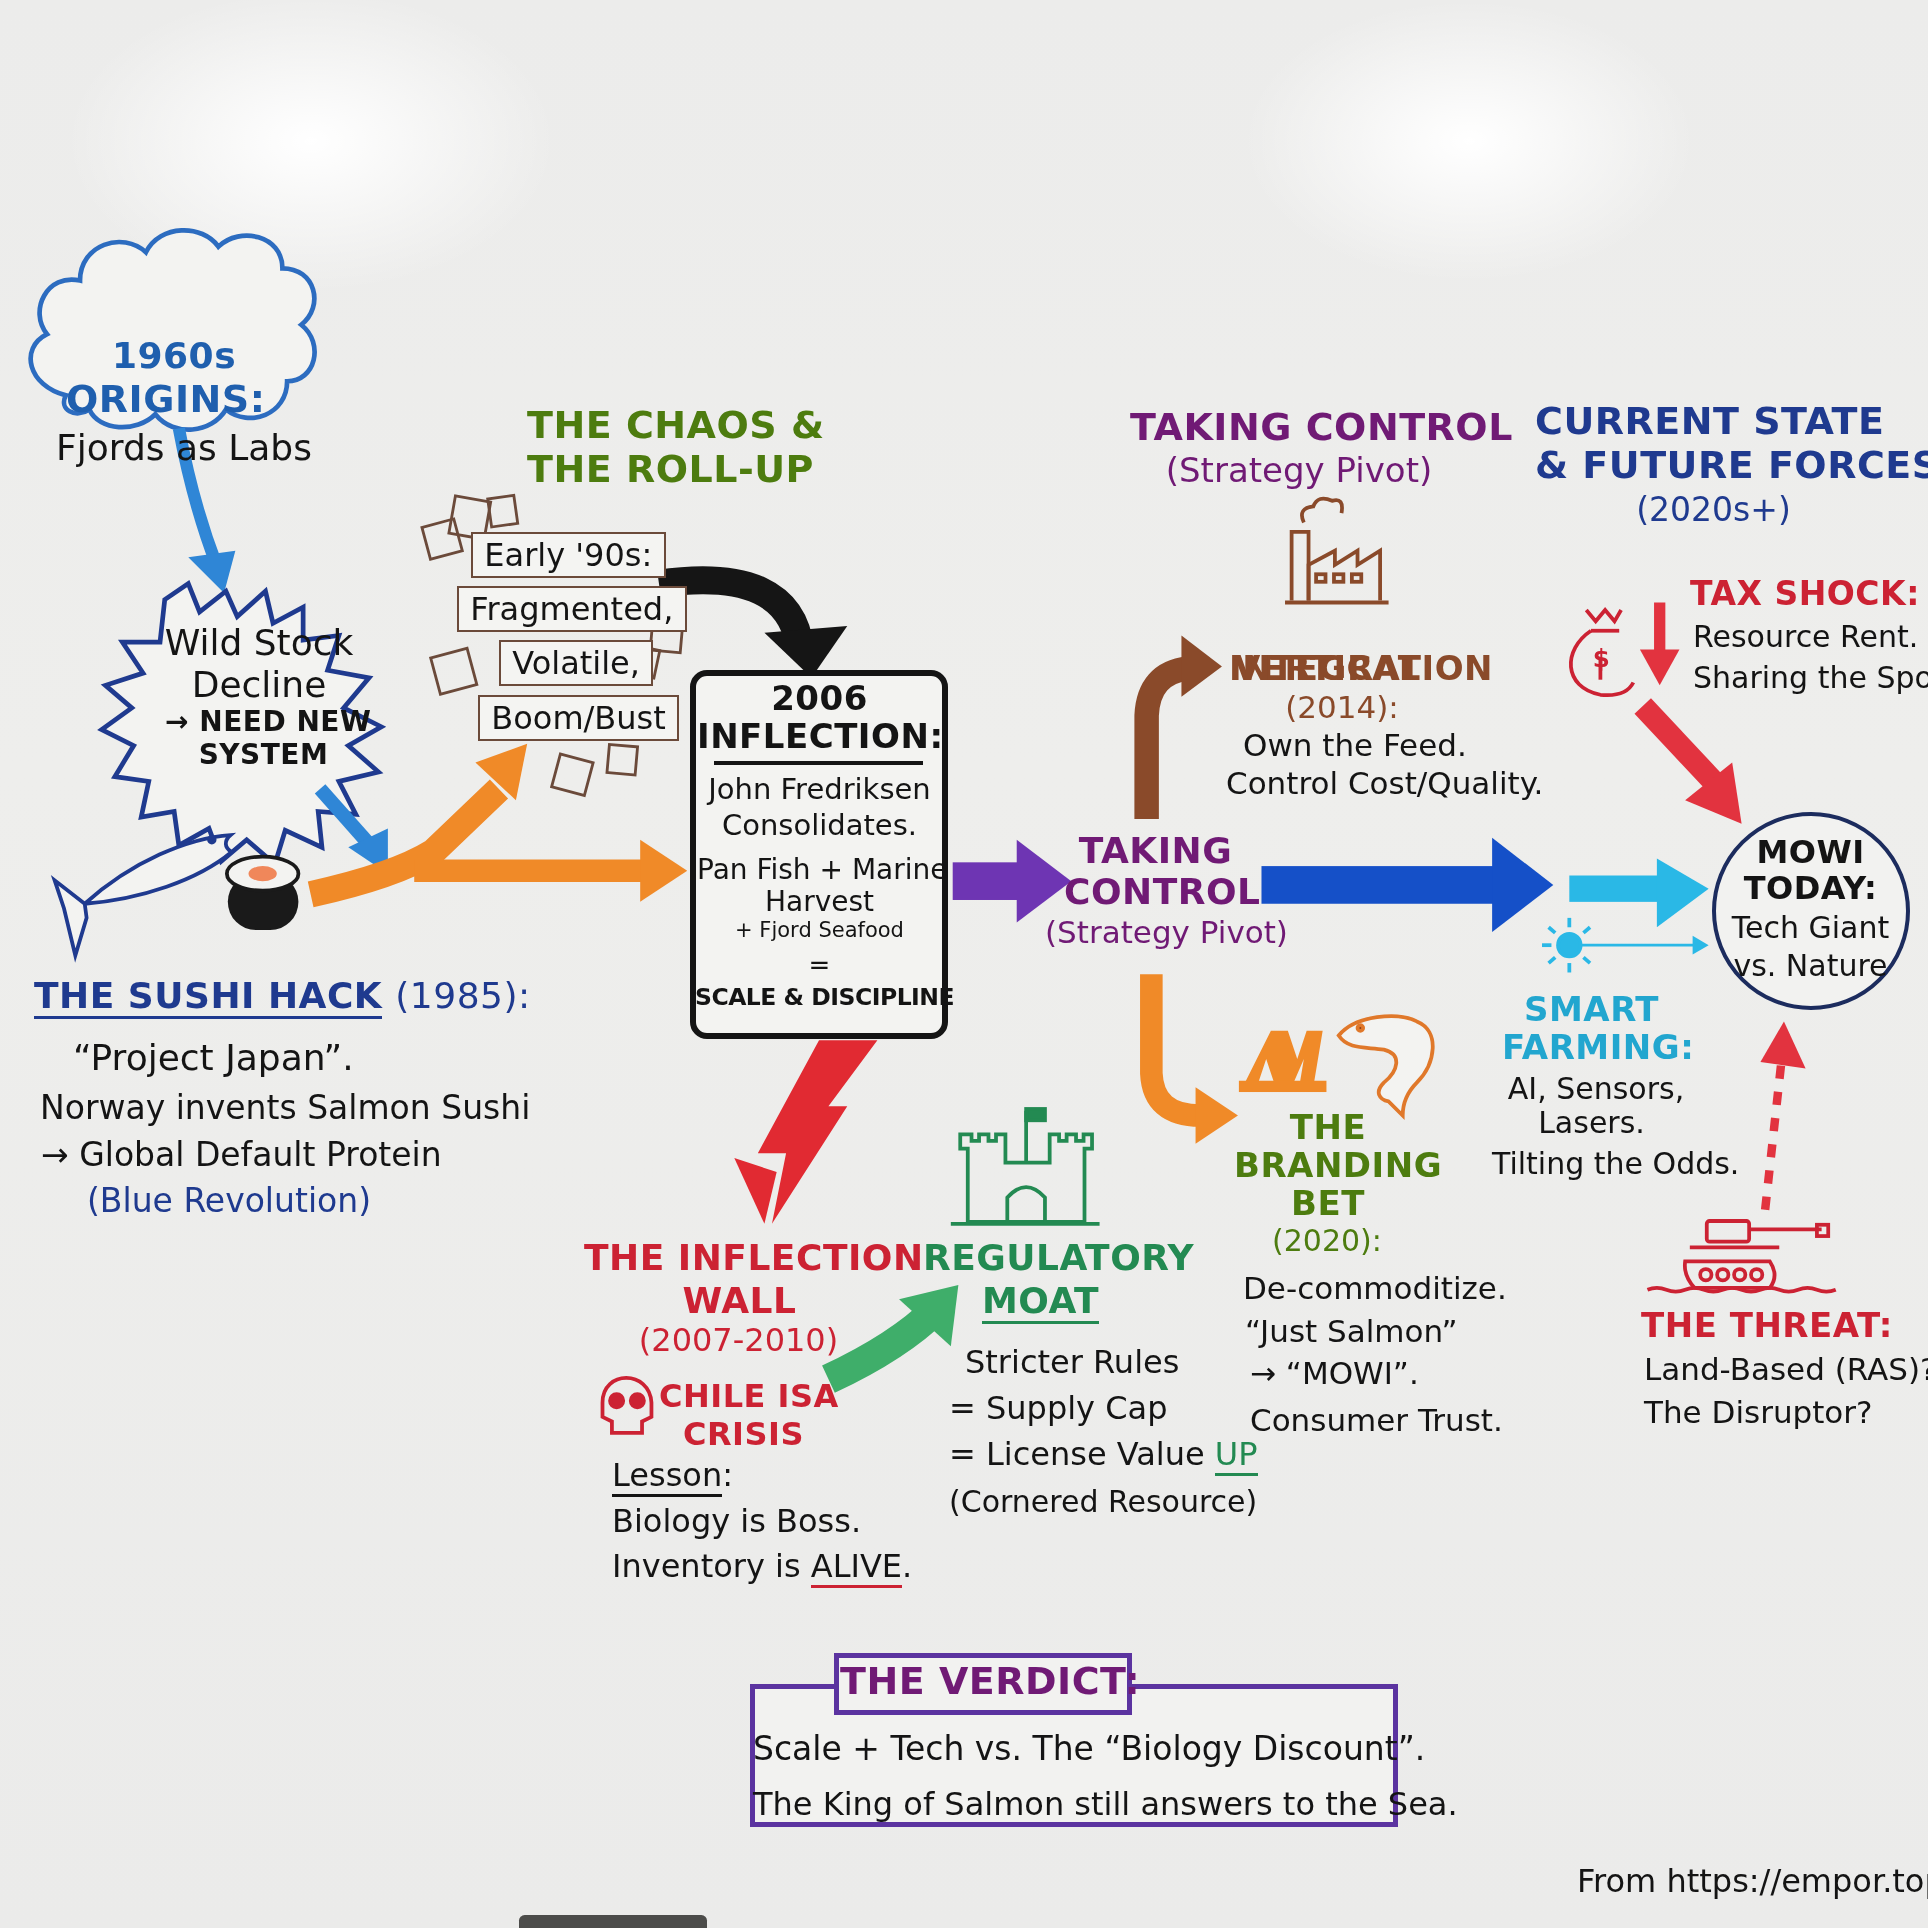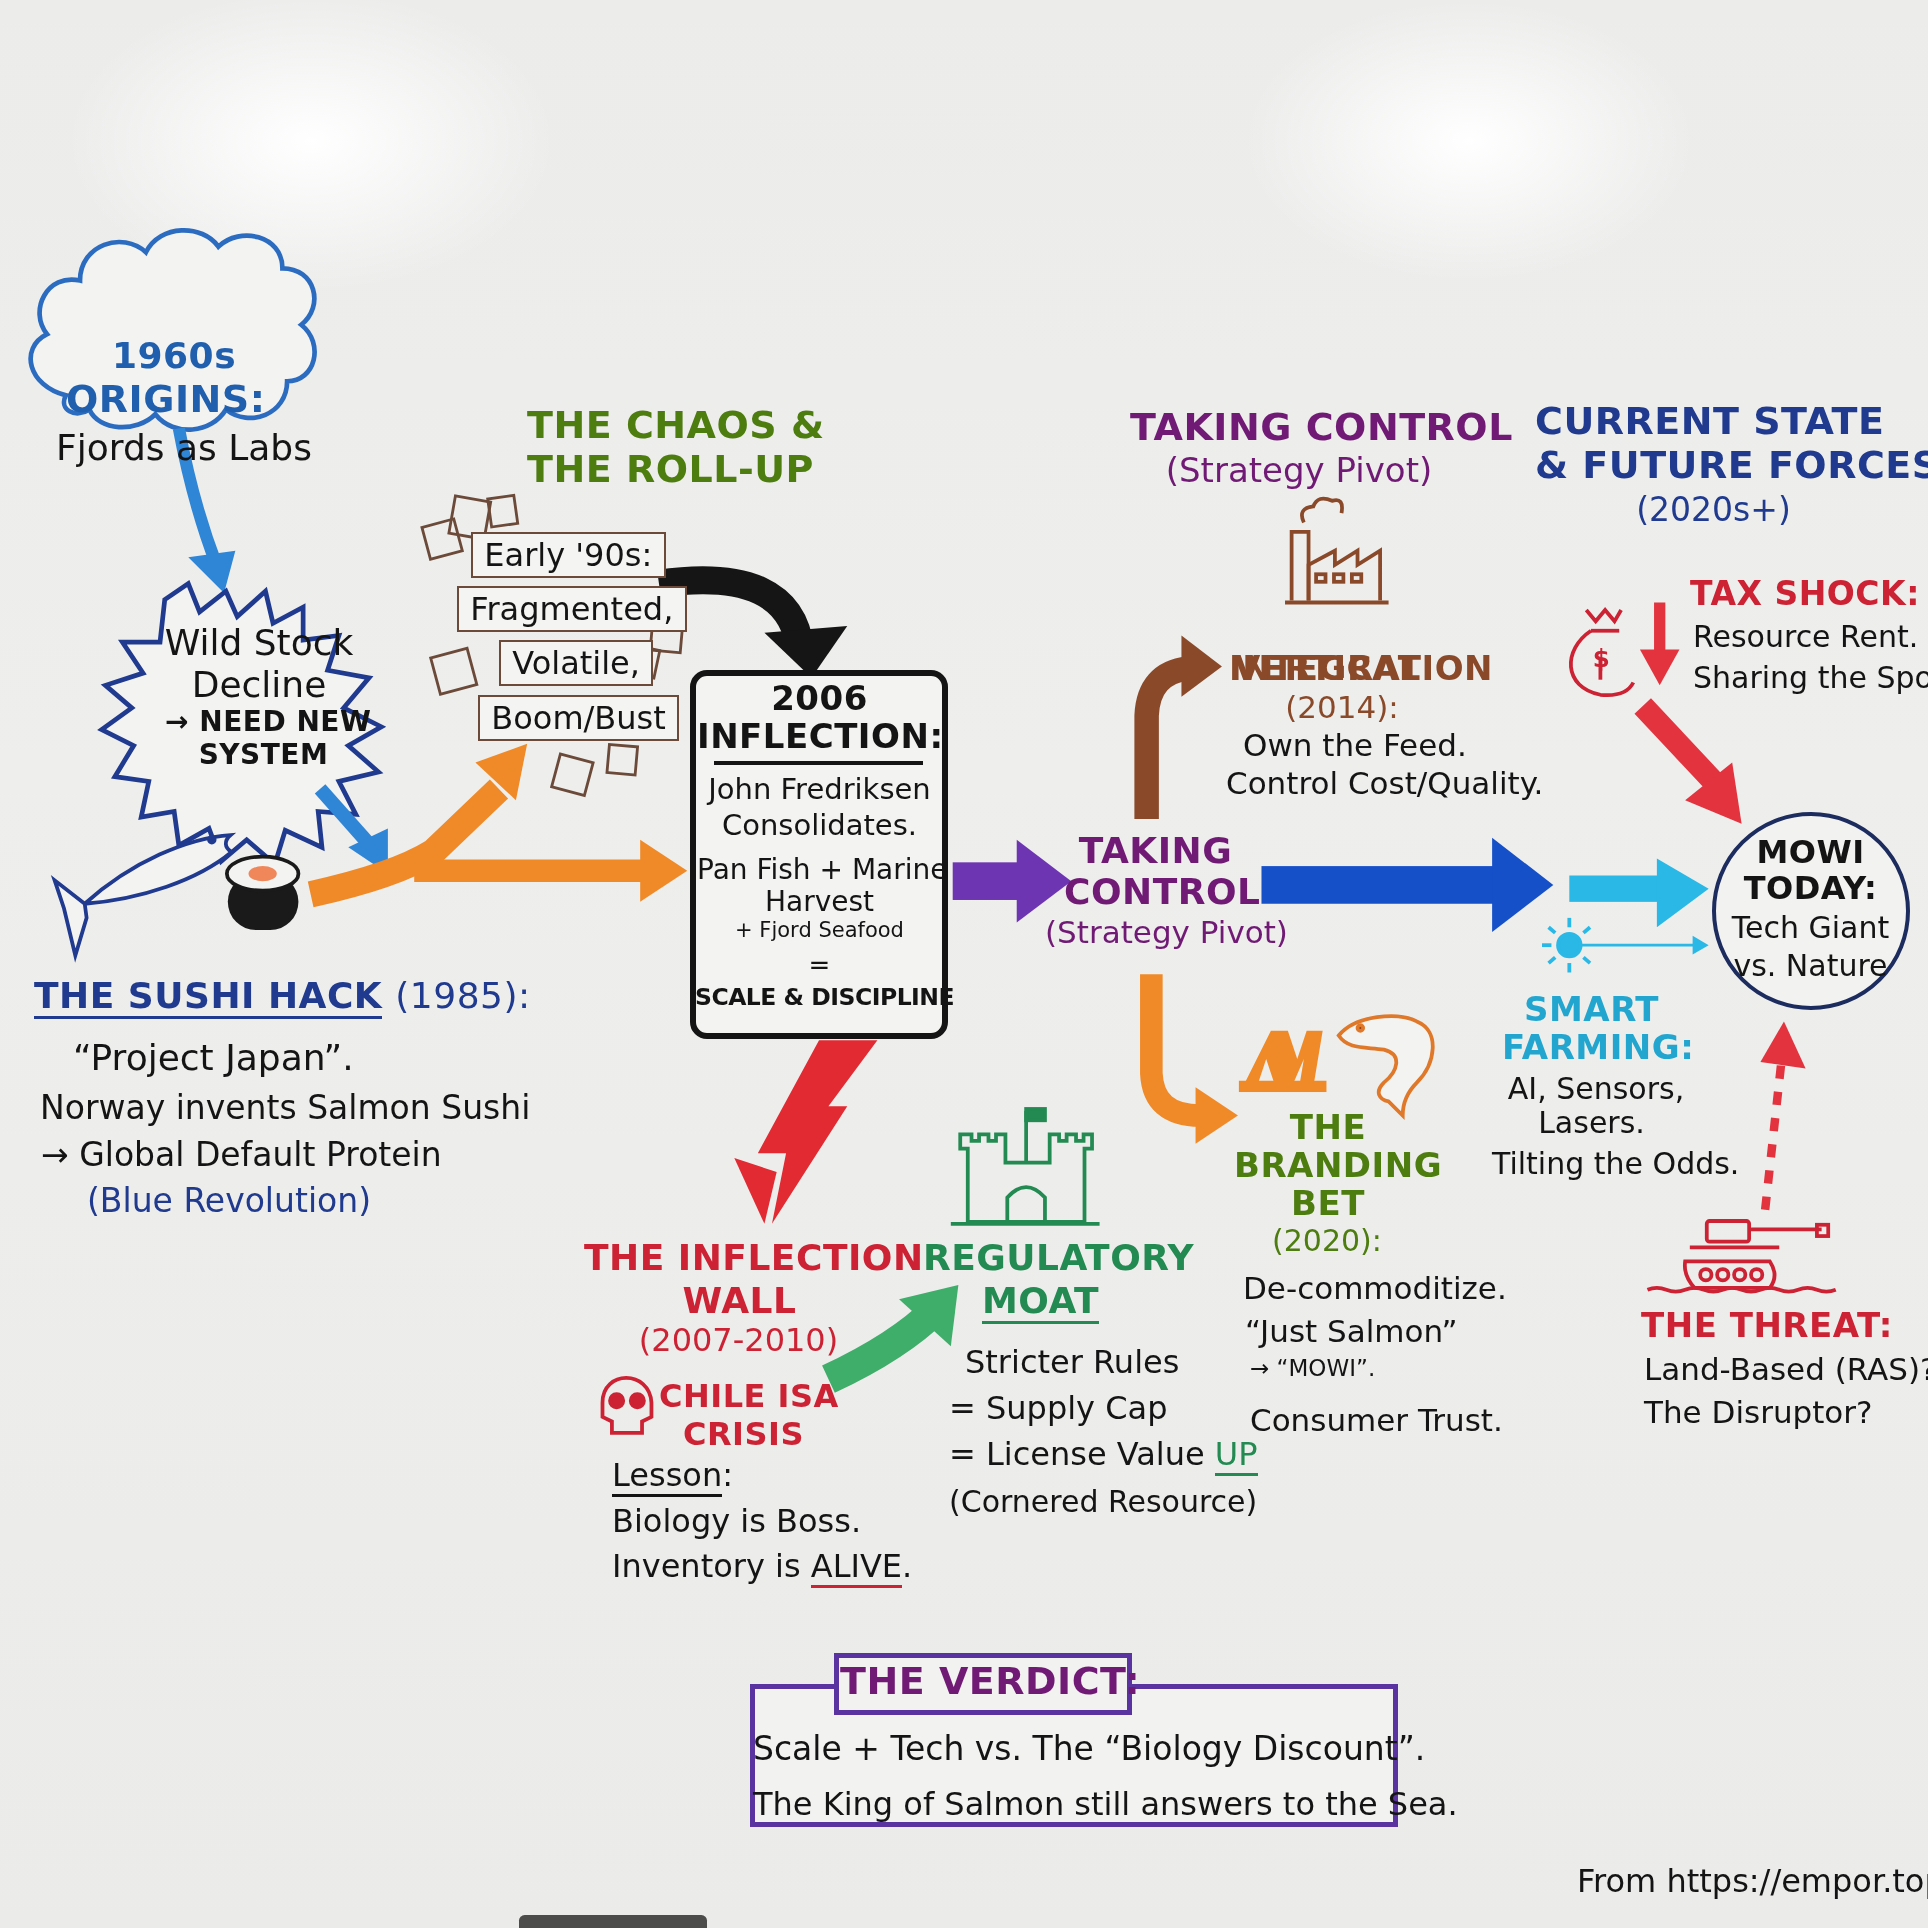--- a/index.html
+++ b/index.html
@@ -298,21 +298,21 @@
 <div class="t head c-purple" style="left:1073px;top:831px;width:165px;font-size:36px;">TAKING</div>
 <div class="t head c-purple" style="left:1064px;top:872px;width:188px;font-size:36px;">CONTROL</div>
 <div class="t c-purple" style="left:1045px;top:915px;width:226px;font-size:31px;">(Strategy Pivot)</div>
 
 <div class="t head c-orange" style="left:1281px;top:1109px;width:94px;font-size:34px;">THE</div>
 <div class="t head c-orange" style="left:1234px;top:1147px;width:188px;font-size:34px;">BRANDING</div>
 <div class="t head c-orange" style="left:1281px;top:1185px;width:94px;font-size:34px;">BET</div>
 <div class="t c-orange" style="left:1266px;top:1224px;width:122px;font-size:30px;">(2020):</div>
 <div class="t c-black" style="left:1243px;top:1271px;font-size:31px;text-align:left;">De-commoditize.</div>
 <div class="t c-black" style="left:1245px;top:1314px;font-size:31px;text-align:left;">“Just Salmon”</div>
-<div class="t c-black" style="left:1250px;top:1356px;font-size:23px;text-align:right;">→ “MOWI”.</div>
+<div class="t c-black" style="left:1250px;top:1356px;font-size:31px;text-align:right;">→ “MOWI”.</div>
 <div class="t c-black" style="left:1250px;top:1403px;font-size:31px;text-align:left;">Consumer Trust.</div>
 
 <div class="t head c-navy" style="left:1535px;top:401px;width:348px;font-size:38px;">CURRENT STATE</div>
 <div class="t head c-navy" style="left:1535px;top:445px;width:367px;font-size:38px;">&amp; FUTURE FORCES</div>
 <div class="t c-navy" style="left:1629px;top:492px;width:169px;font-size:33px;">(2020s+)</div>
 
 <div class="t c-red" style="left:1589px;top:646px;width:24.5px;font-size:24.5px;font-weight:bold;">$</div>
 <div class="t head c-red" style="left:1690px;top:576px;font-size:33px;text-align:left;">TAX SHOCK:</div>
 <div class="t c-black" style="left:1693px;top:620px;font-size:30px;text-align:left;">Resource Rent.</div>
 <div class="t c-black" style="left:1693px;top:661px;font-size:30px;text-align:left;">Sharing the Spoils.</div>

